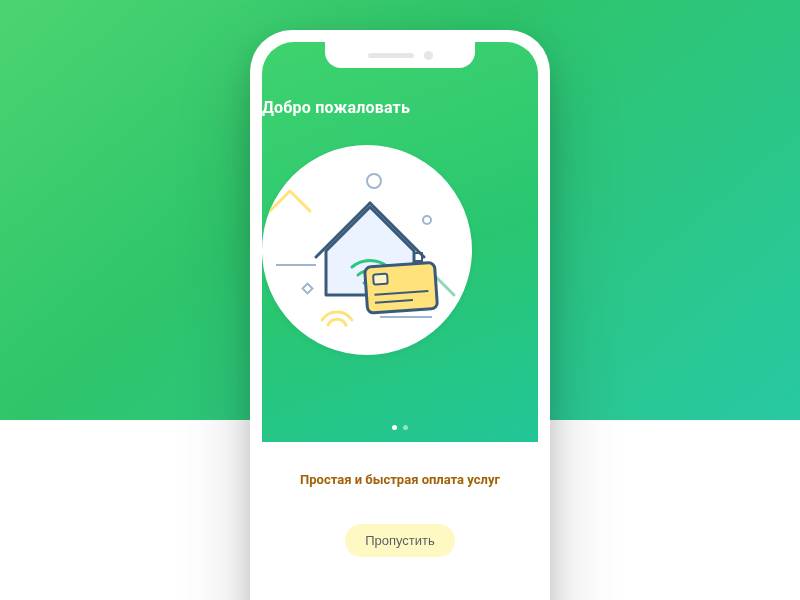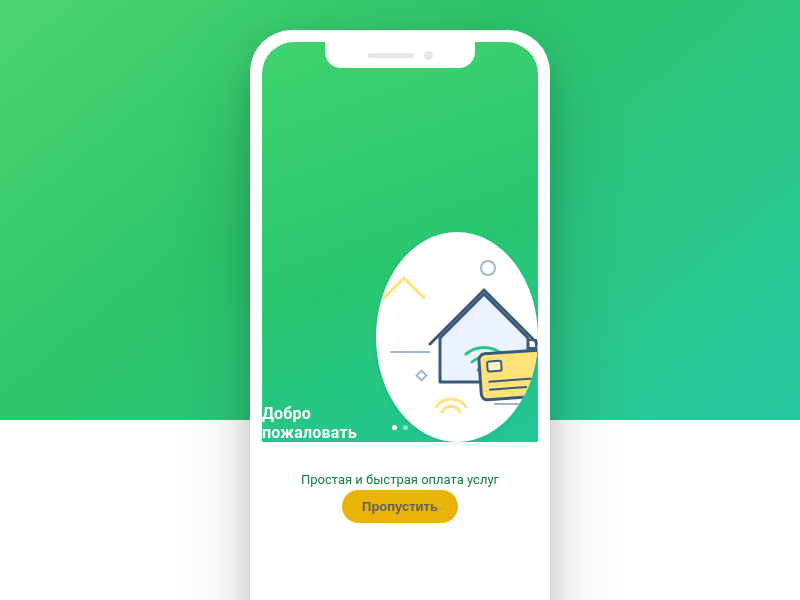--- a/index.html
+++ b/index.html
@@ -51,21 +51,21 @@
     }
     .notch .speaker {
       width: 46px; height: 5px; border-radius: 3px; background: #e6e6e6;
     }
     .notch .cam {
       width: 9px; height: 9px; border-radius: 50%; background: #e6e6e6;
     }
     .hero {
       flex: 0 0 400px;
       background: linear-gradient(160deg, #3fd36e 0%, #29c671 55%, #22c698 100%);
-      display: flex; flex-direction: row; align-items: flex-end;
+      display: flex; flex-direction: column; align-items: flex-start;
       padding-top: 56px;
       position: relative;
     }
     .hero h1 {
       color: #fff; font-size: 16px; font-weight: 700;
       letter-spacing: .2px;
     }
     .illus {
       margin-top: 28px;
       width: 210px; height: 210px;
@@ -79,26 +79,27 @@
       position: absolute; bottom: 12px; left: 0; right: 0;
       display: flex; justify-content: center; gap: 6px;
     }
     .dot { width: 5px; height: 5px; border-radius: 50%; background: rgba(255,255,255,0.5); }
     .dot.active { background: #fff; }
     .content {
       flex: 1; background: #fff;
       padding: 28px 26px 0; text-align: center;
     }
     .content p {
-      color: #15803d; font-size: 13px; line-height: 1.55;
+      color: #a16207; font-size: 13px; line-height: 1.55; font-weight: bold;
     }
     .skip-btn {
+      margin-top: 34px;
       display: inline-block;
-      background: #eab308; color: #5a5f66;
-      font-size: 13px; font-weight: 700;
+      background: #fef9c3; color: #5a5f66;
+      font-size: 13px; font-weight: 400;
       padding: 9px 20px; border-radius: 999px;
       border: none; cursor: pointer;
     }
   </style>
 </head>
 <body>
 
 <div class="bg-top"></div>
 <div class="bg-bottom"></div>
 

